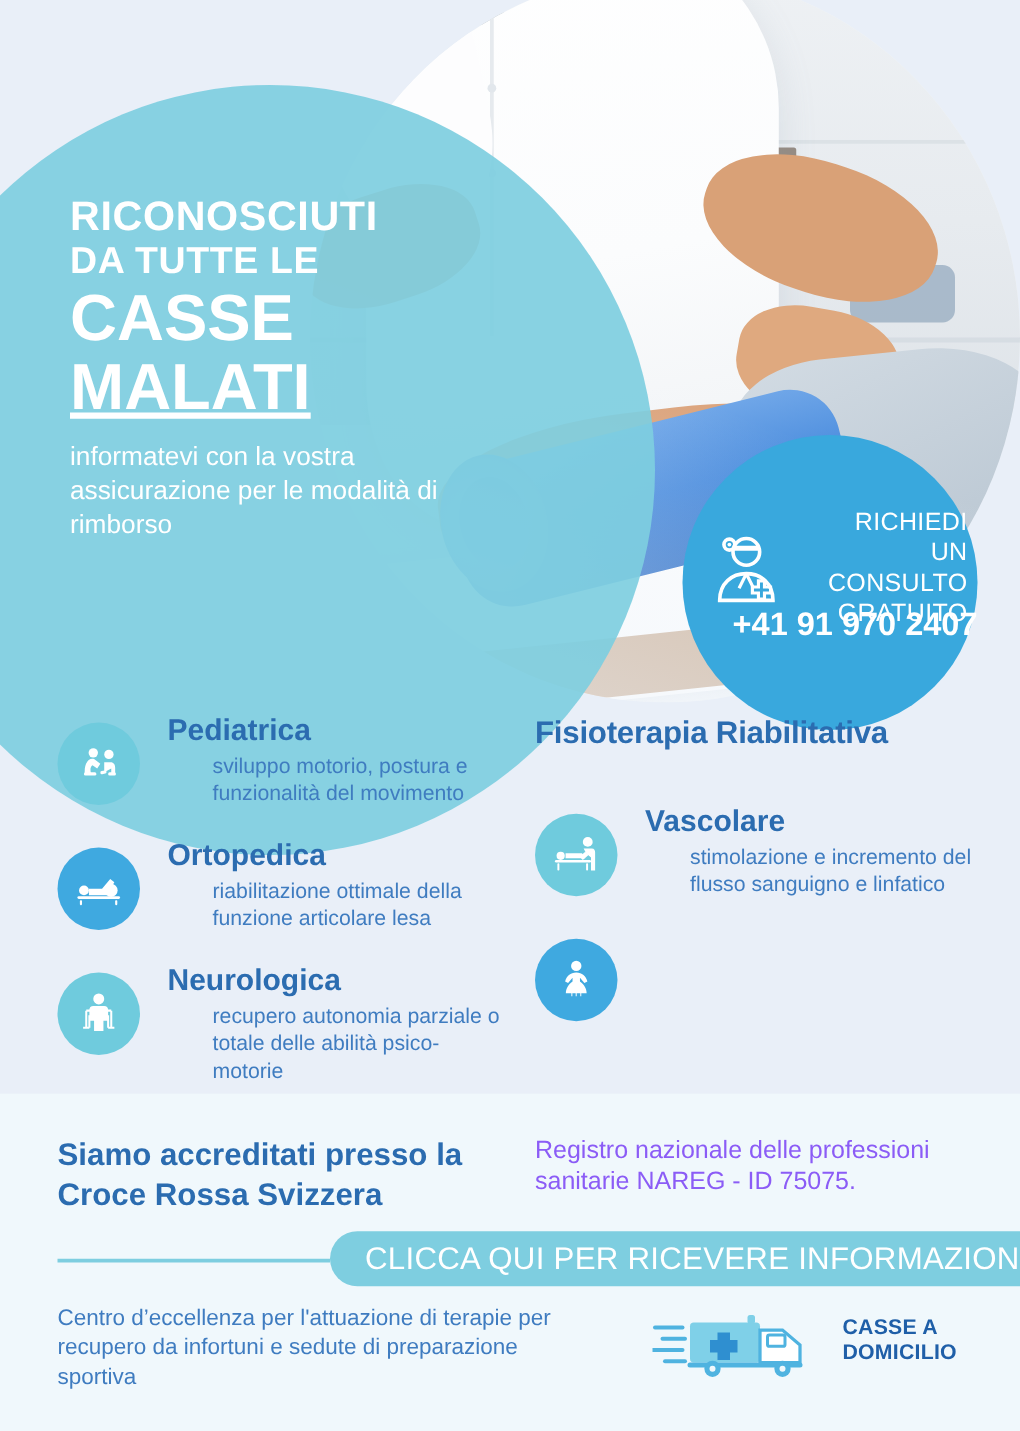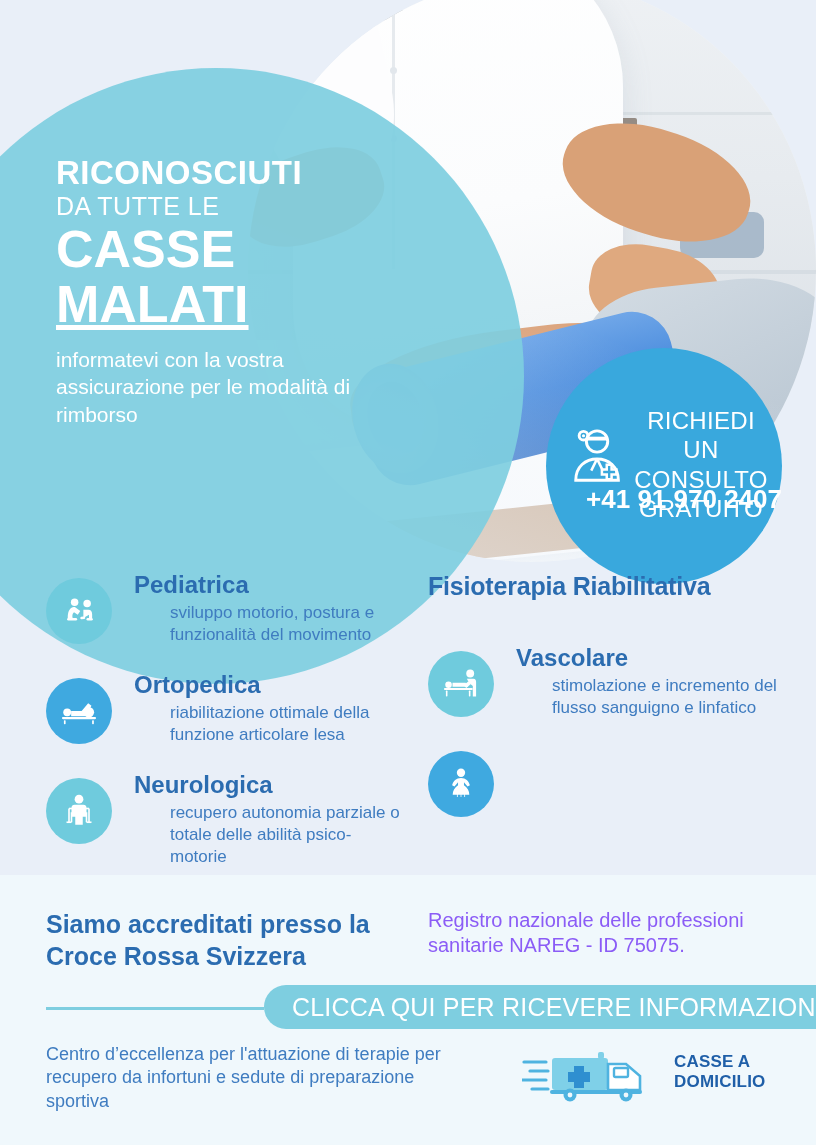--- a/index.html
+++ b/index.html
@@ -72,33 +72,33 @@
 
   
   .teal-circle{
     position:absolute;left:-92px;top:68px;width:616px;height:616px;border-radius:50%;
     background:#7ecee0;opacity:.92;
   }
 
   
   .headline{position:absolute;left:56px;top:155px;width:360px;color:#fff;}
   .hl-1{font-size:33px;font-weight:bold;letter-spacing:.5px;line-height:1.12;}
-  .hl-2{font-size:25px;font-weight:normal;letter-spacing:.5px;line-height:1.12;}
+  .hl-2{font-size:30px;font-weight:bold;letter-spacing:.5px;line-height:1.12;}
   .hl-3{font-size:52px;font-weight:bold;line-height:1.06;margin-top:2px;letter-spacing:0px;}
   .hl-4{font-size:52px;font-weight:bold;line-height:1.06;letter-spacing:0px;text-decoration:underline;}
   .hl-sub{font-size:21px;line-height:1.3;margin-top:14px;font-weight:400;}
 
   
   .consult{
     position:absolute;left:546px;top:348px;width:236px;height:236px;border-radius:50%;
     background:#39a8dd;color:#fff;
   }
   .consult-icon{position:absolute;left:22px;top:78px;width:62px;height:62px;}
   .consult-text{position:absolute;left:82px;top:58px;width:146px;text-align:center;}
-  .c-line{font-size:24px;line-height:1.22;letter-spacing:.3px;}
+  .c-line{font-size:20px;line-height:1.22;letter-spacing:.3px;text-align:right;}
   .consult-phone{position:absolute;left:0;top:136px;width:236px;text-align:right;
     font-size:26px;font-weight:bold;letter-spacing:0px;}
 
   
   .services{position:absolute;left:0;top:560px;width:816px;height:310px;}
   .col-left{position:absolute;left:46px;top:12px;width:360px;}
   .col-right{position:absolute;left:428px;top:12px;width:370px;}
   .col-title{font-size:25px;font-weight:bold;color:#2b6cb0;margin-bottom:44px;letter-spacing:-.2px;}
   .svc{position:relative;min-height:96px;padding-left:88px;margin-bottom:4px;}
   .svc-ico{position:absolute;left:0;top:6px;width:66px;height:66px;border-radius:50%;

